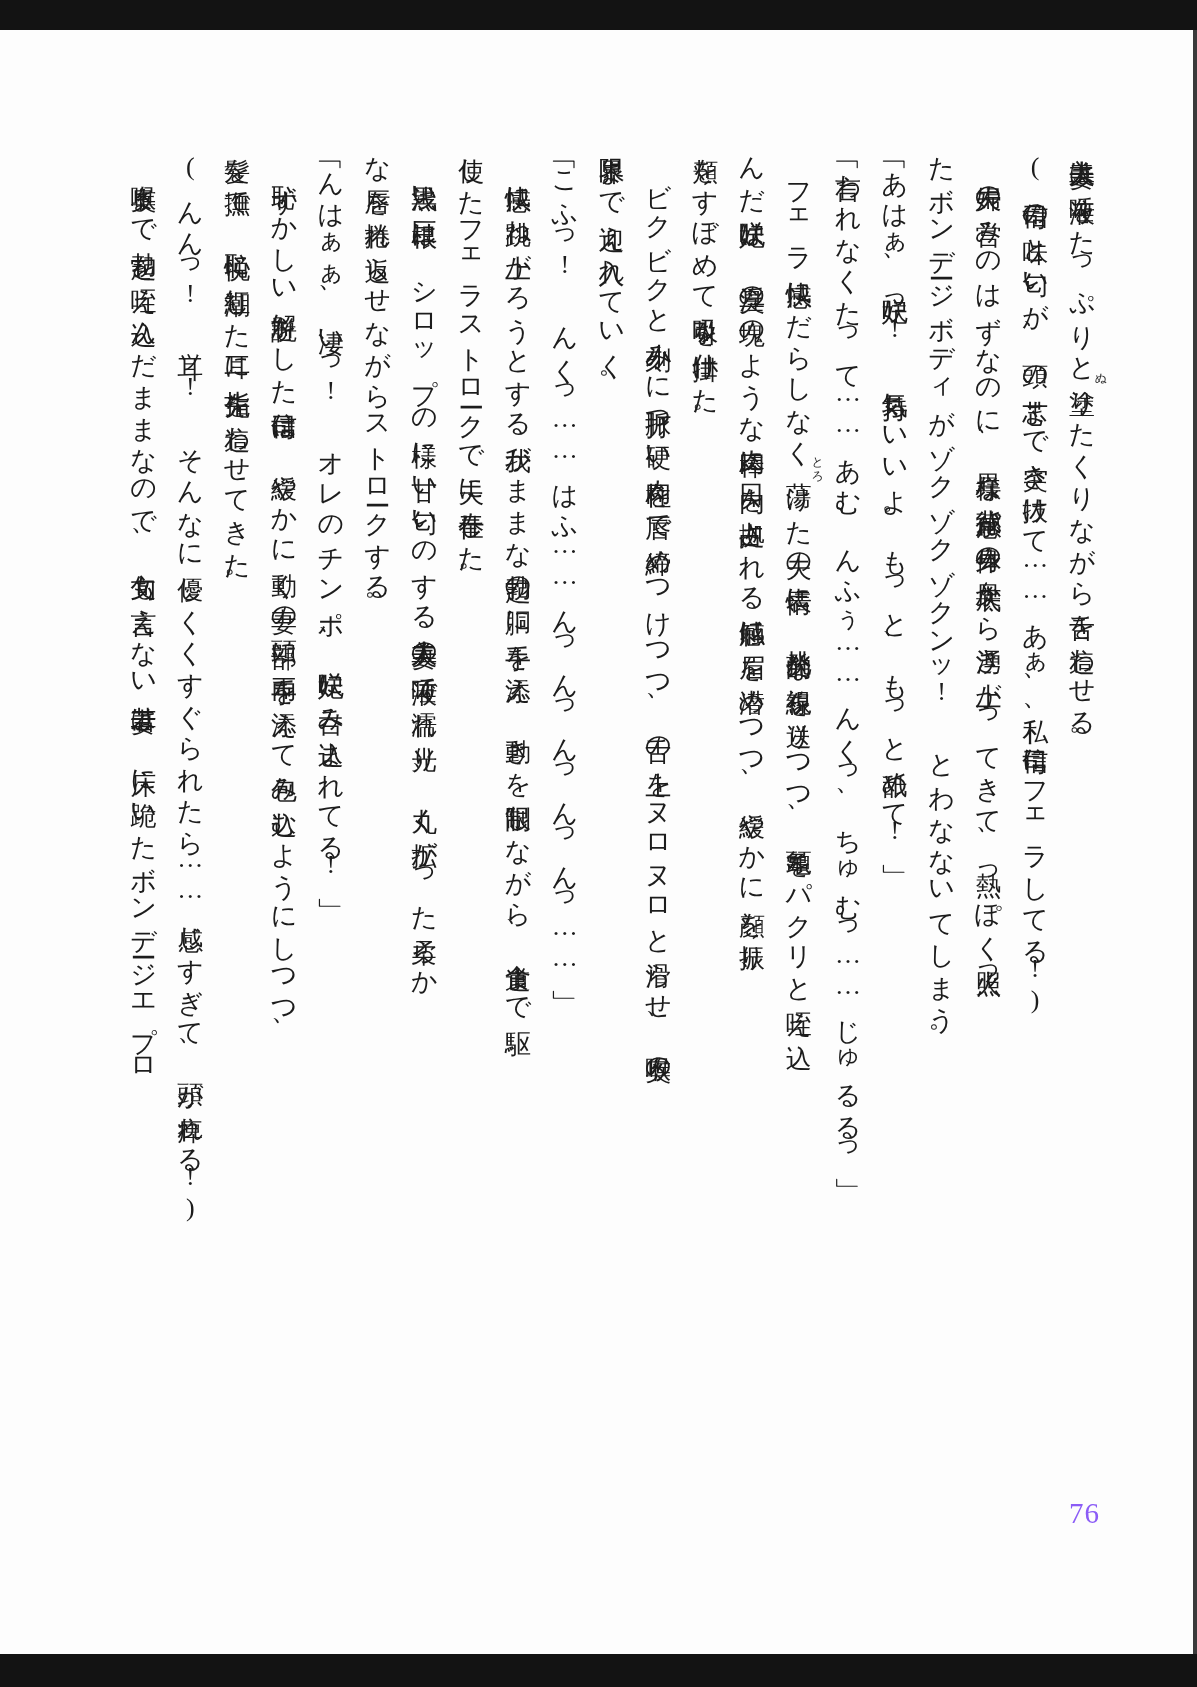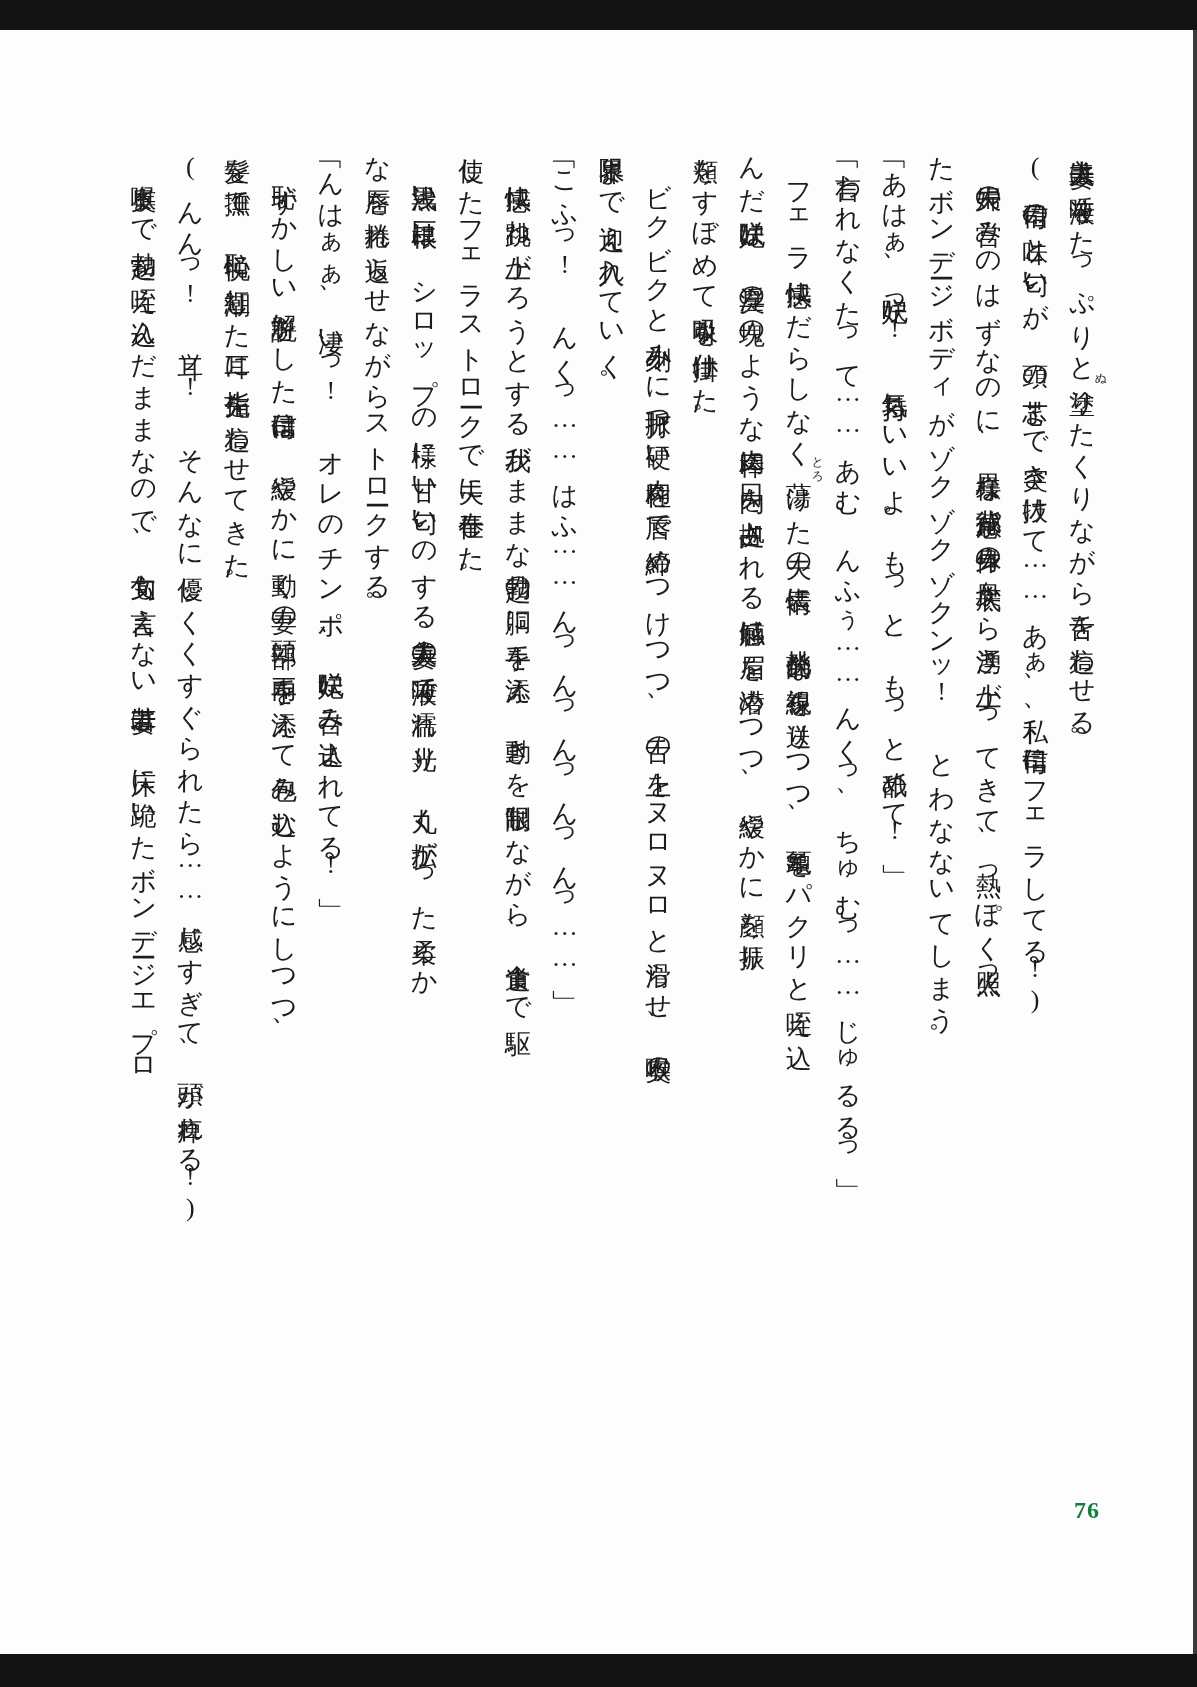--- a/index.html
+++ b/index.html
@@ -50,24 +50,23 @@
   .ind05 { text-indent: 0.55em; }
   ruby rt {
     font-size: 12px;
     letter-spacing: 0;
     color: #2a2a2a;
   }
   .page-number {
     position: absolute;
     top: 1497px;
     right: 97px;
-    font-size: 24px;
-    color: #15803d;
+    font-size: 29px;
+    color: #8b5cf6;
     letter-spacing: 1px;
-    font-weight: bold;
   }
 </style>
 </head>
 <body>
 
 <div class="screen">
 
   <div class="bar-top"></div>
 
   <div class="text-block">

